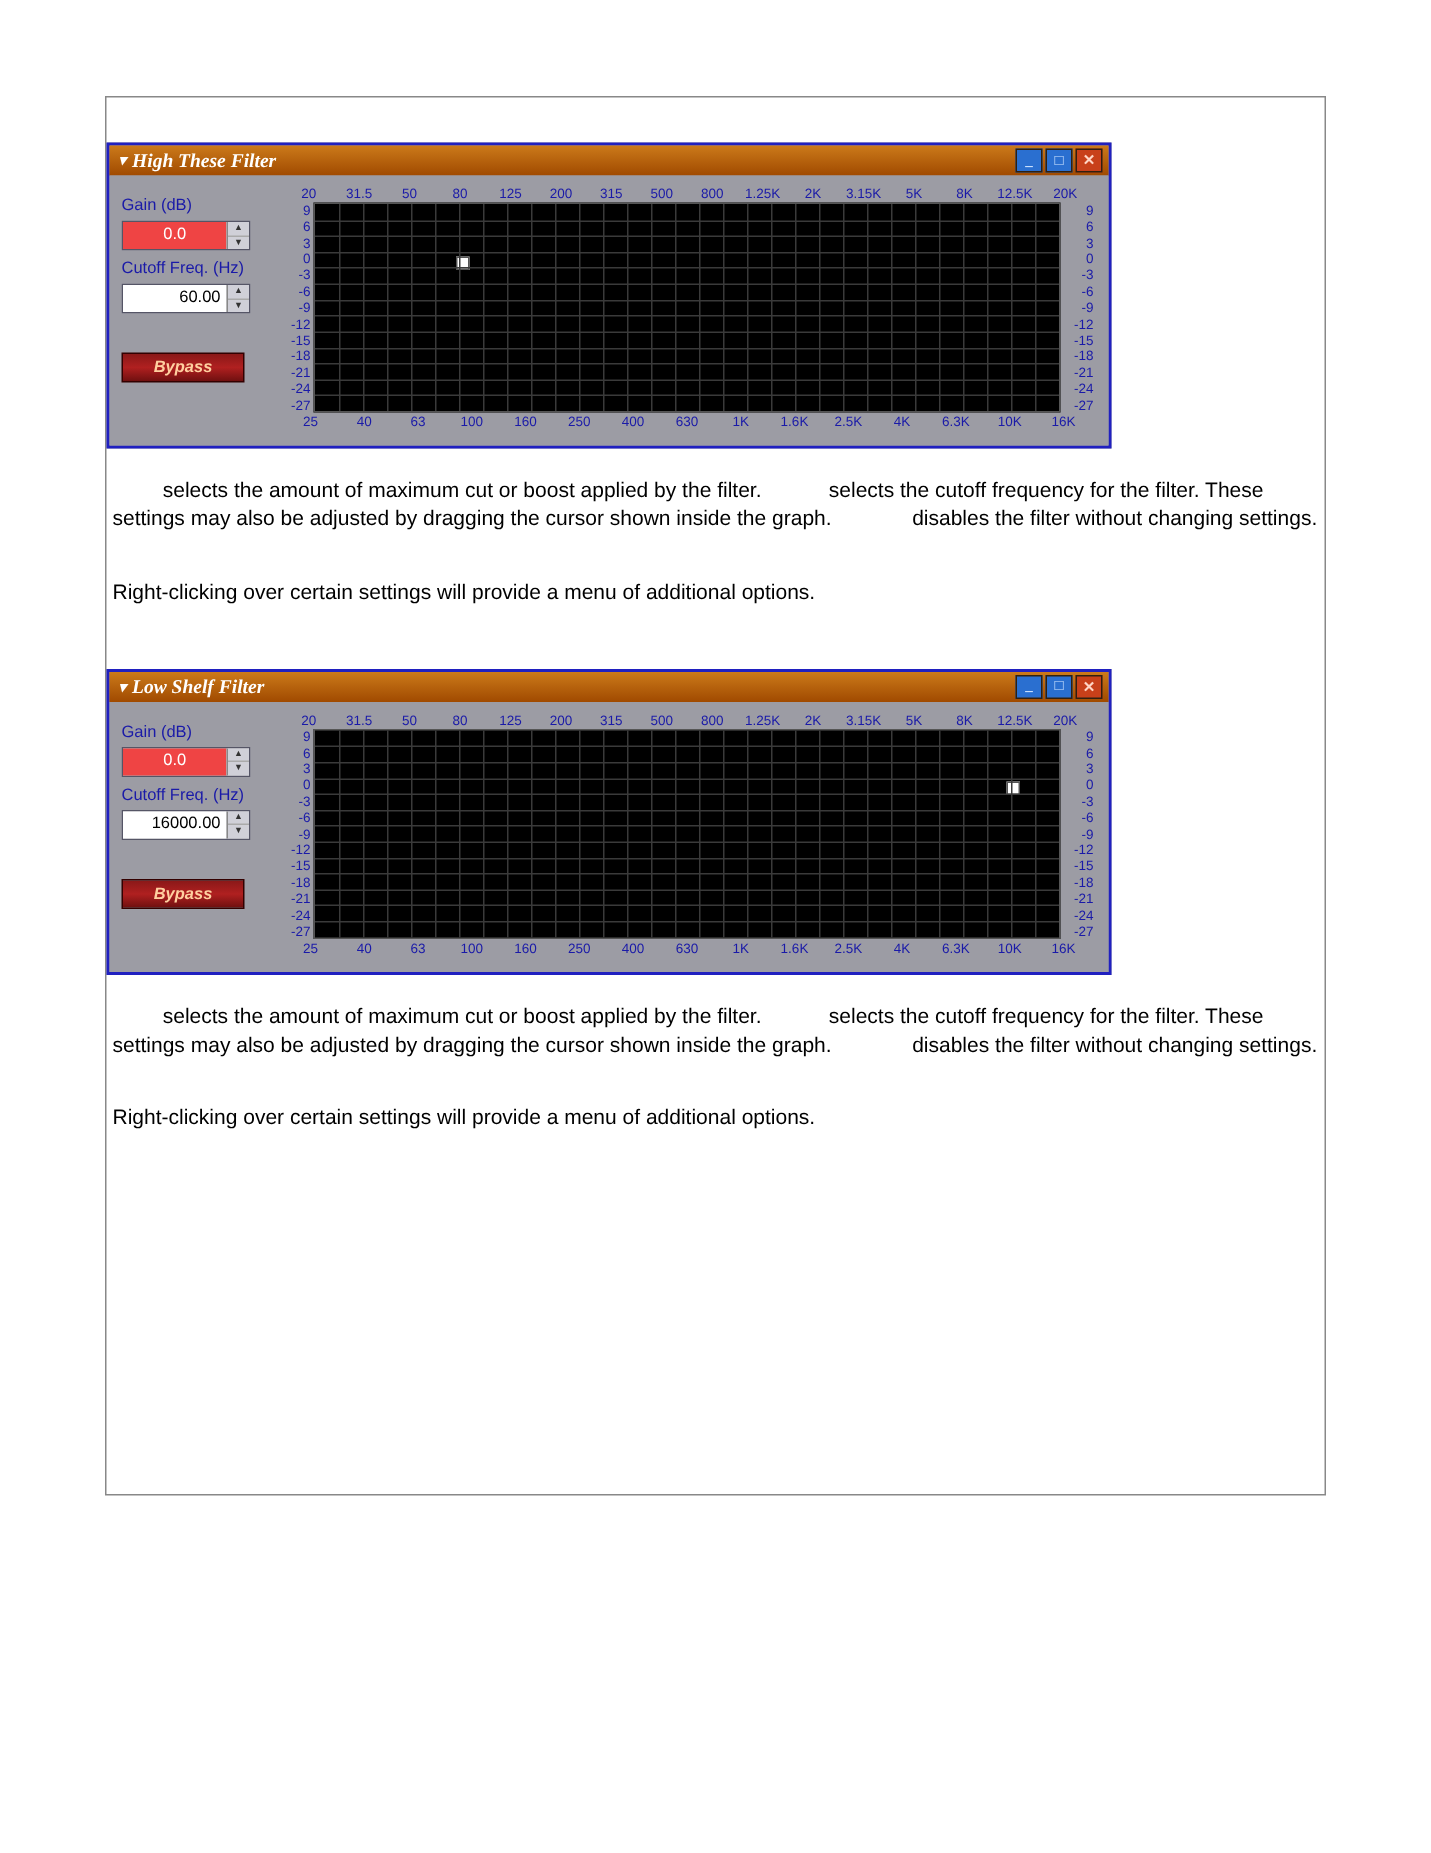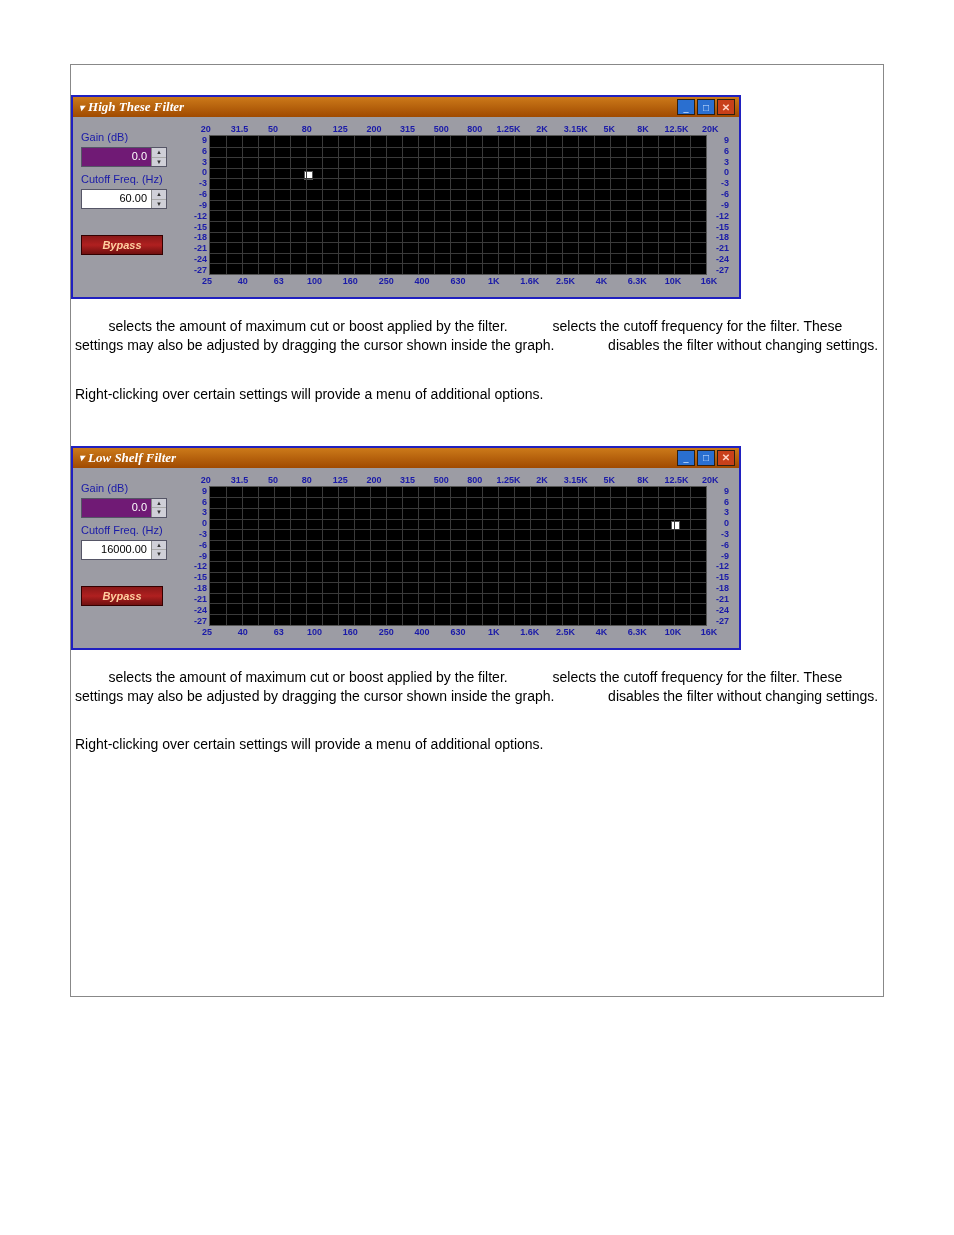--- a/index.html
+++ b/index.html
@@ -77,21 +77,21 @@
     margin: 6px 0 4px 0;
   }
   .field {
     display: flex;
     width: 86px;
     height: 20px;
     border: 1px solid #556;
     background: #f0f0f0;
     box-sizing: border-box;
   }
-  .field.blue .field-val { background: #701a75; color: #fff; }
+  .field.blue .field-val { background: #ef4444; color: #fff; text-align: center; }
   .field.white .field-val { background: #fff; color: #000; }
   .field-val {
     flex: 1 1 auto;
     text-align: right;
     padding: 2px 4px;
     font-size: 11px;
     font-family: Arial, sans-serif;
   }
   .spinner {
     width: 14px;
@@ -114,21 +114,20 @@
     font-weight: bold;
     font-style: italic;
     display: flex;
     align-items: center;
     justify-content: center;
   }
   .chart-zone {
     flex: 1 1 auto;
     position: relative;
     margin-left: 4px;
-    font-weight: bold;
   }
   .x-top, .x-bottom {
     display: flex;
     justify-content: space-between;
     font-size: 9px;
     color: #1a1aa8;
     padding: 0 4px;
     height: 12px;
     align-items: center;
   }

